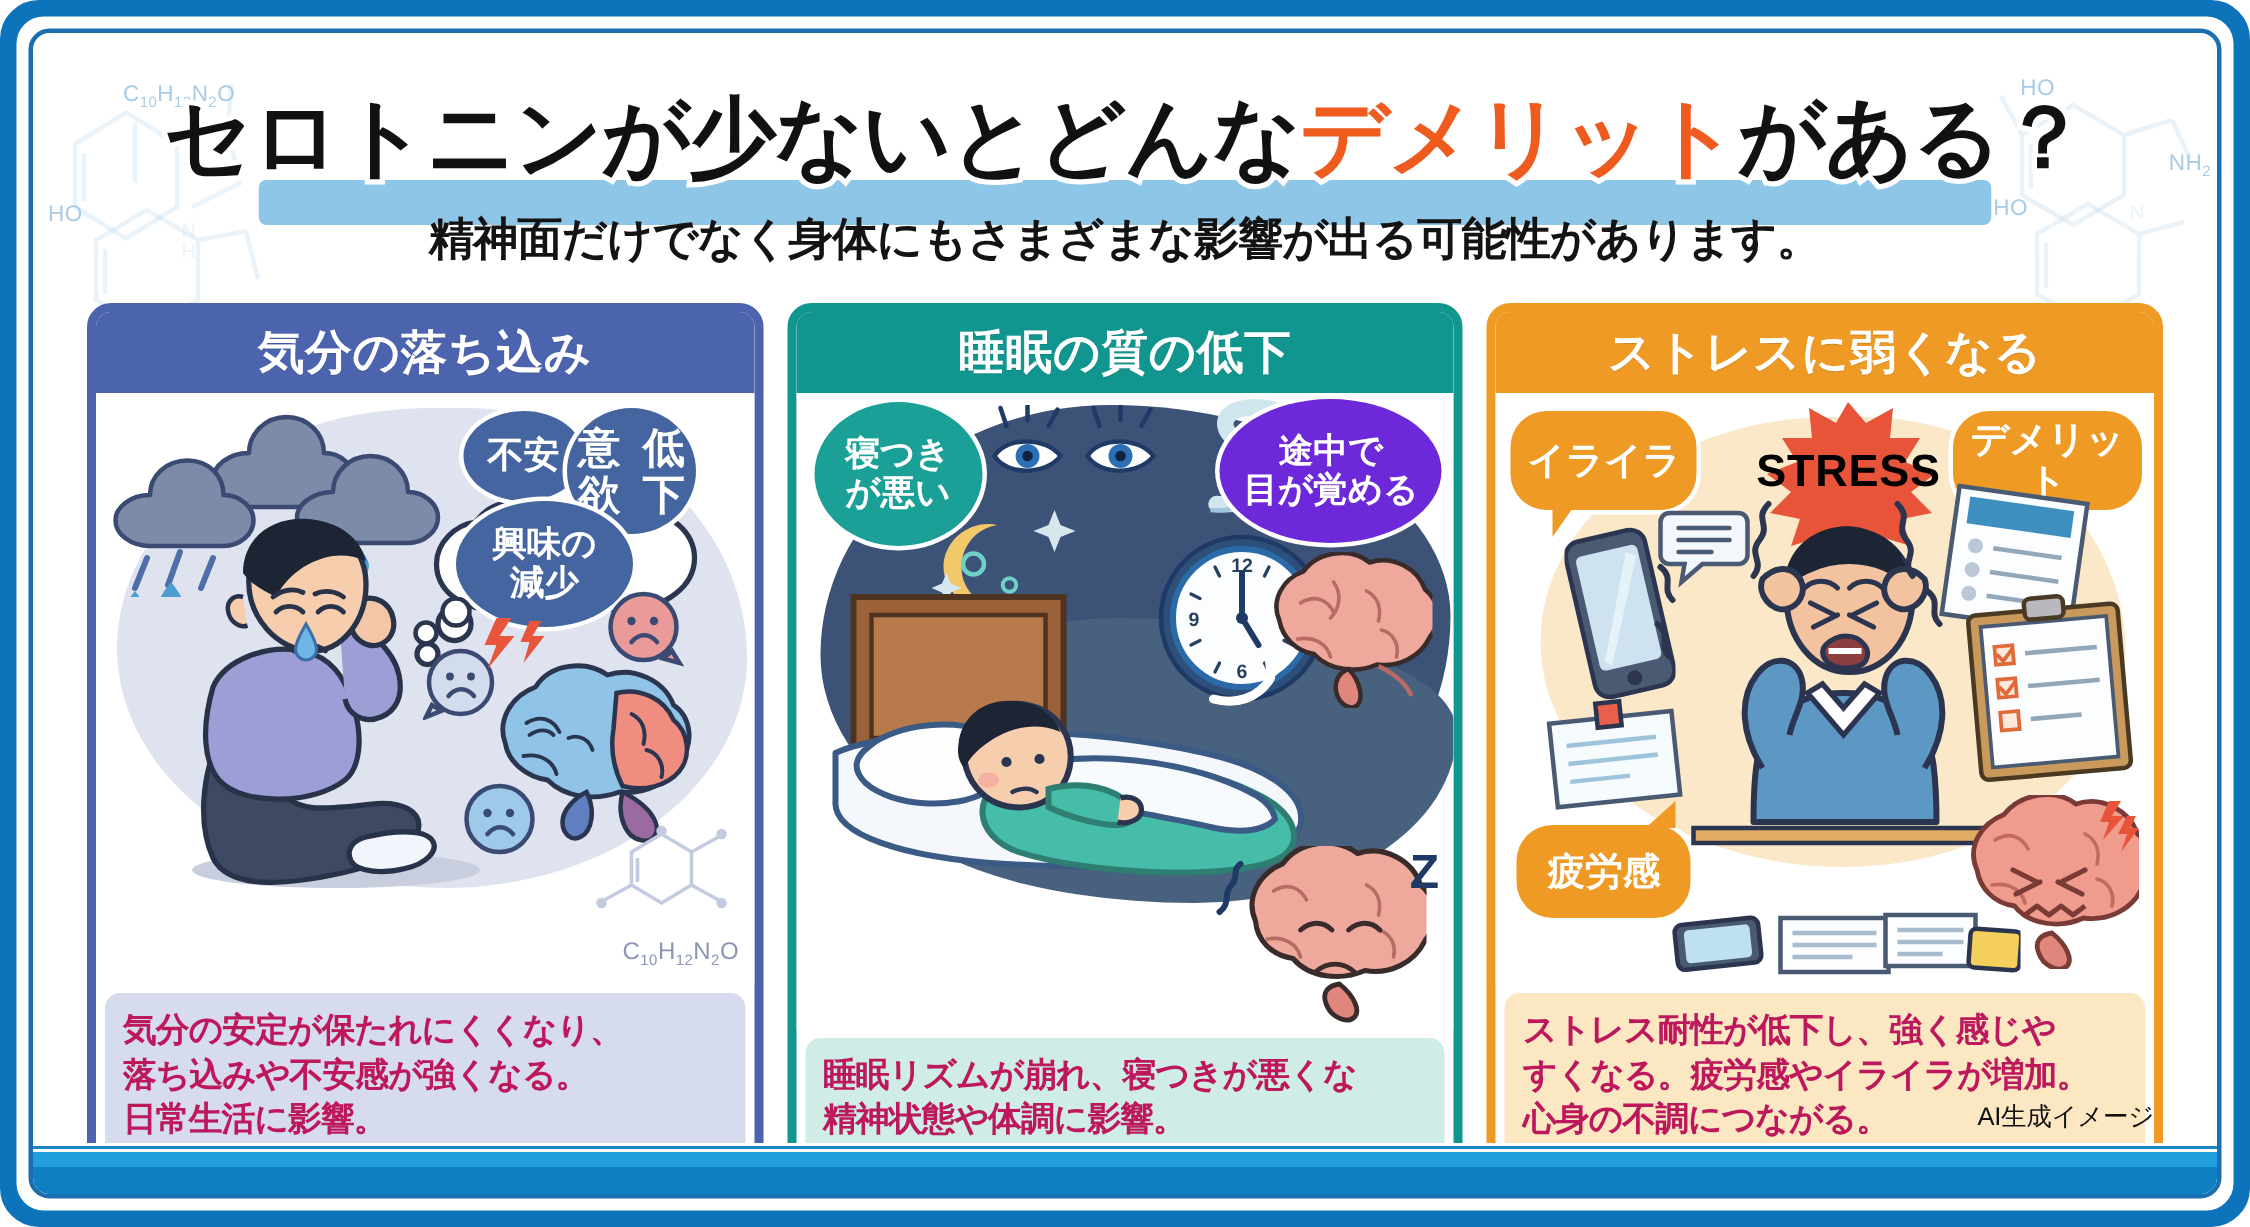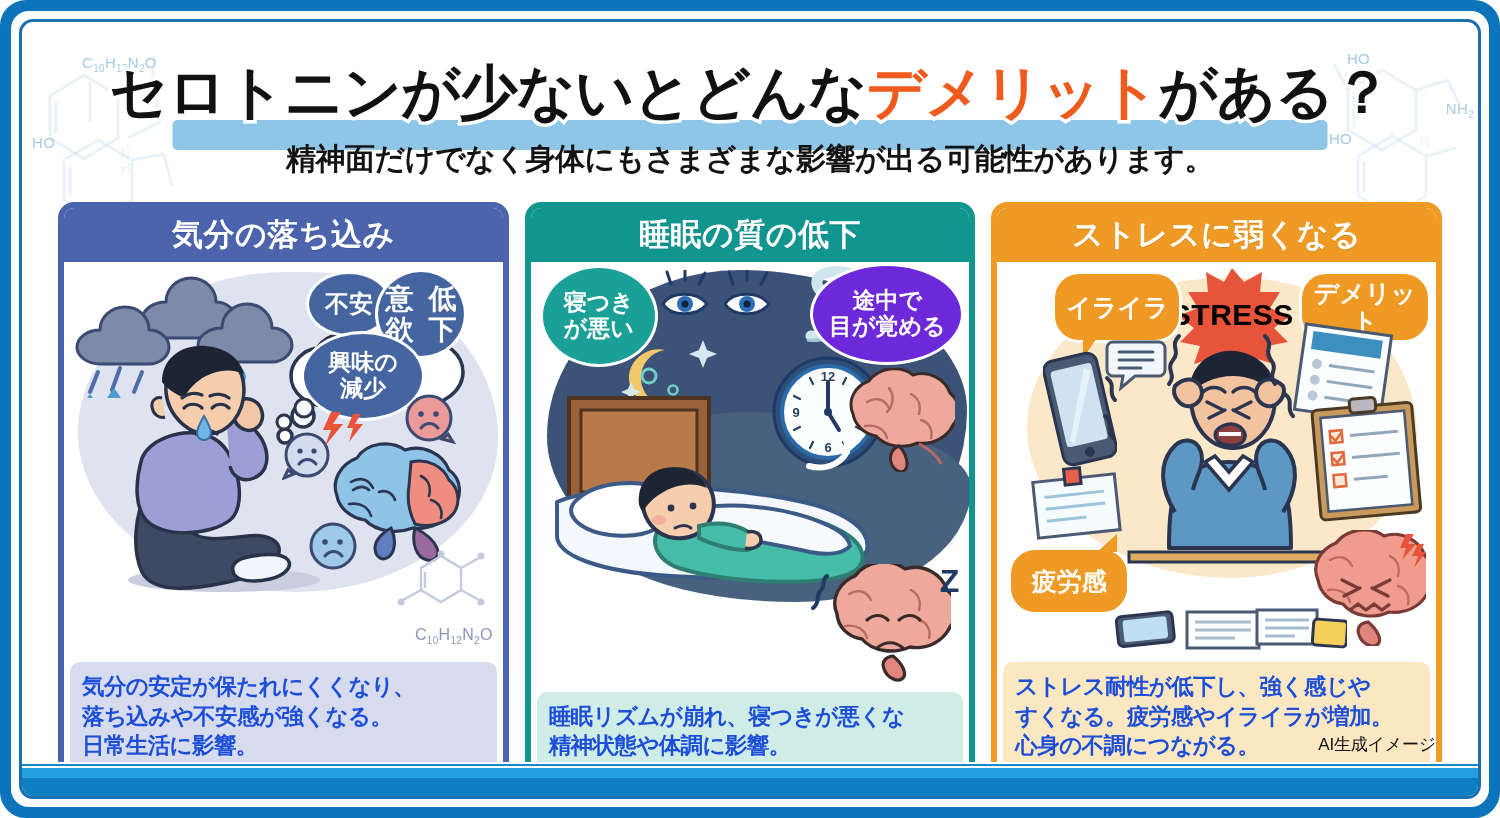--- a/index.html
+++ b/index.html
@@ -81,21 +81,21 @@
     color:#ffffff;font-size:31px;font-weight:bold;letter-spacing:.5px;
     text-shadow:0 1px 0 rgba(0,0,0,.12);
   }
   .p1 .panel-head{background:#4b64ad;}
   .p2 .panel-head{background:#11968f;}
   .p3 .panel-head{background:#ee9a24;}
 
   .panel-art{position:relative;flex:1 1 auto;overflow:hidden;background:#ffffff;}
   .panel-cap{
     margin:6px;padding:10px 12px 12px 12px;border-radius:10px;
-    font-size:22.5px;font-weight:bold;line-height:1.30;color:#1d4ed8;
+    font-size:22.5px;font-weight:bold;line-height:1.30;color:#be185d;
     letter-spacing:-.6px;
   }
   .p1 .panel-cap{background:#d6dbee;}
   .p2 .panel-cap{background:#cfece6;}
   .p3 .panel-cap{background:#fbe7c2;}
 
   
   .blob{position:absolute;border-radius:50% 45% 48% 52%/50% 52% 48% 50%;}
   .bubble{
     position:absolute;display:flex;align-items:center;justify-content:center;
@@ -476,21 +476,21 @@
         <div class="panel-art">
           <div class="blob" style="left:30px;top:16px;width:390px;height:300px;background:#fae8c9;"></div>
 
           <svg class="art-abs" style="left:155px;top:4px;" width="160" height="104" viewBox="0 0 160 104">
             <path d="M80 2 l12 14 18-10 -2 20 20 0 -10 16 20 8 -16 12 14 14 -20 4 6 18 -20-6 -4 12 -16-12 -16 12 -4-12 -20 6 6-18 -20-4 14-14 -16-12 20-8 -10-16 20 0 -2-20 18 10z" fill="#e8543a"></path>
           </svg>
           <div class="art-abs" style="left:155px;top:36px;width:160px;text-align:center;color:#000000;font-size:30px;font-weight:bold;letter-spacing:.5px;">
             <span>STRESS</span>
           </div>
 
-          <div class="bubble round-rect" style="left:10px;top:12px;width:124px;height:66px;background:#ee9a24;font-size:25px;margin-left:48px;">
+          <div class="bubble round-rect" style="left:10px;top:12px;width:124px;height:66px;background:#ee9a24;font-size:25px;">
             <span>イライラ</span>
             <span class="tail" style="left:28px;bottom:-18px;border-width:20px 14px 0 0;border-color:#ee9a24 transparent transparent transparent;"></span>
           </div>
 
           <div class="bubble round-rect" style="right:8px;top:12px;width:126px;height:66px;background:#ee9a24;font-size:25px;">
             <span>デメリット</span>
           </div>
 
           <div class="bubble round-rect" style="left:14px;bottom:44px;width:116px;height:62px;background:#ee9a24;font-size:25px;">
             <span>疲労感</span>

